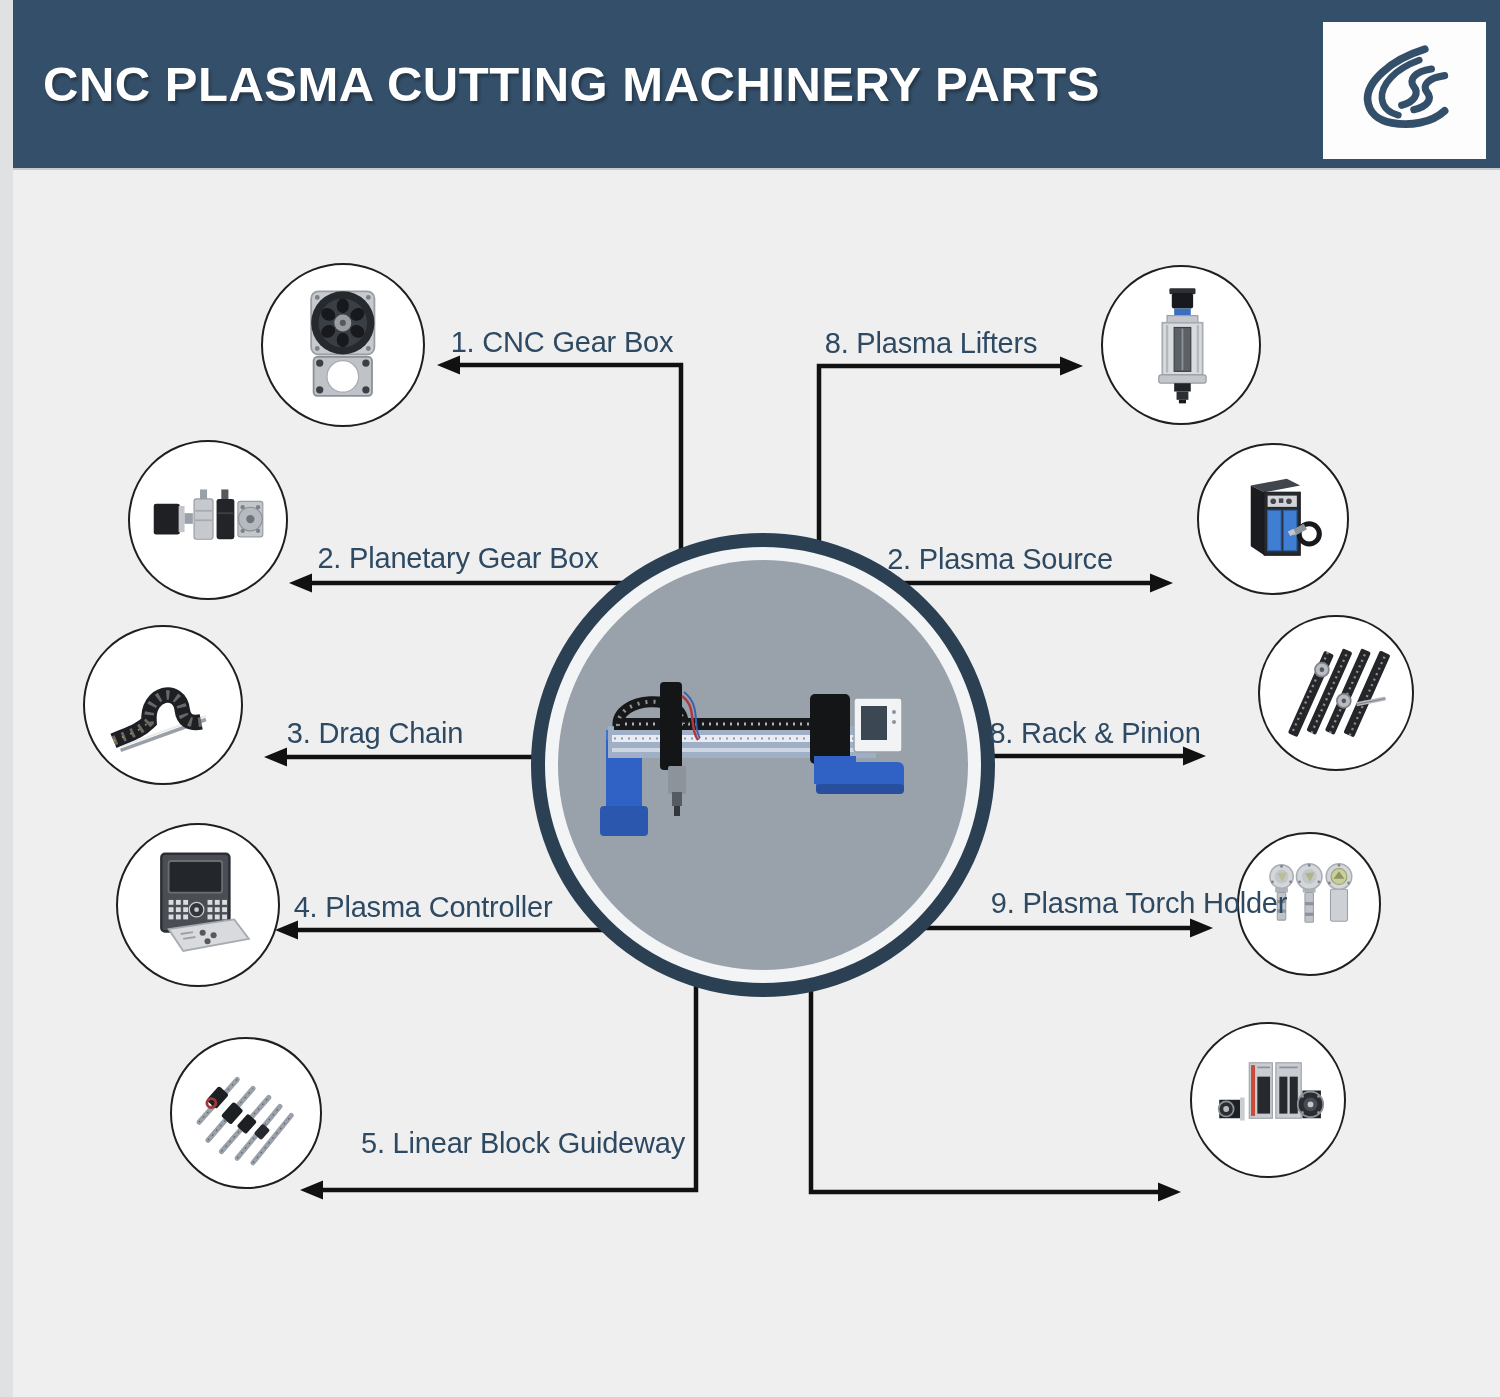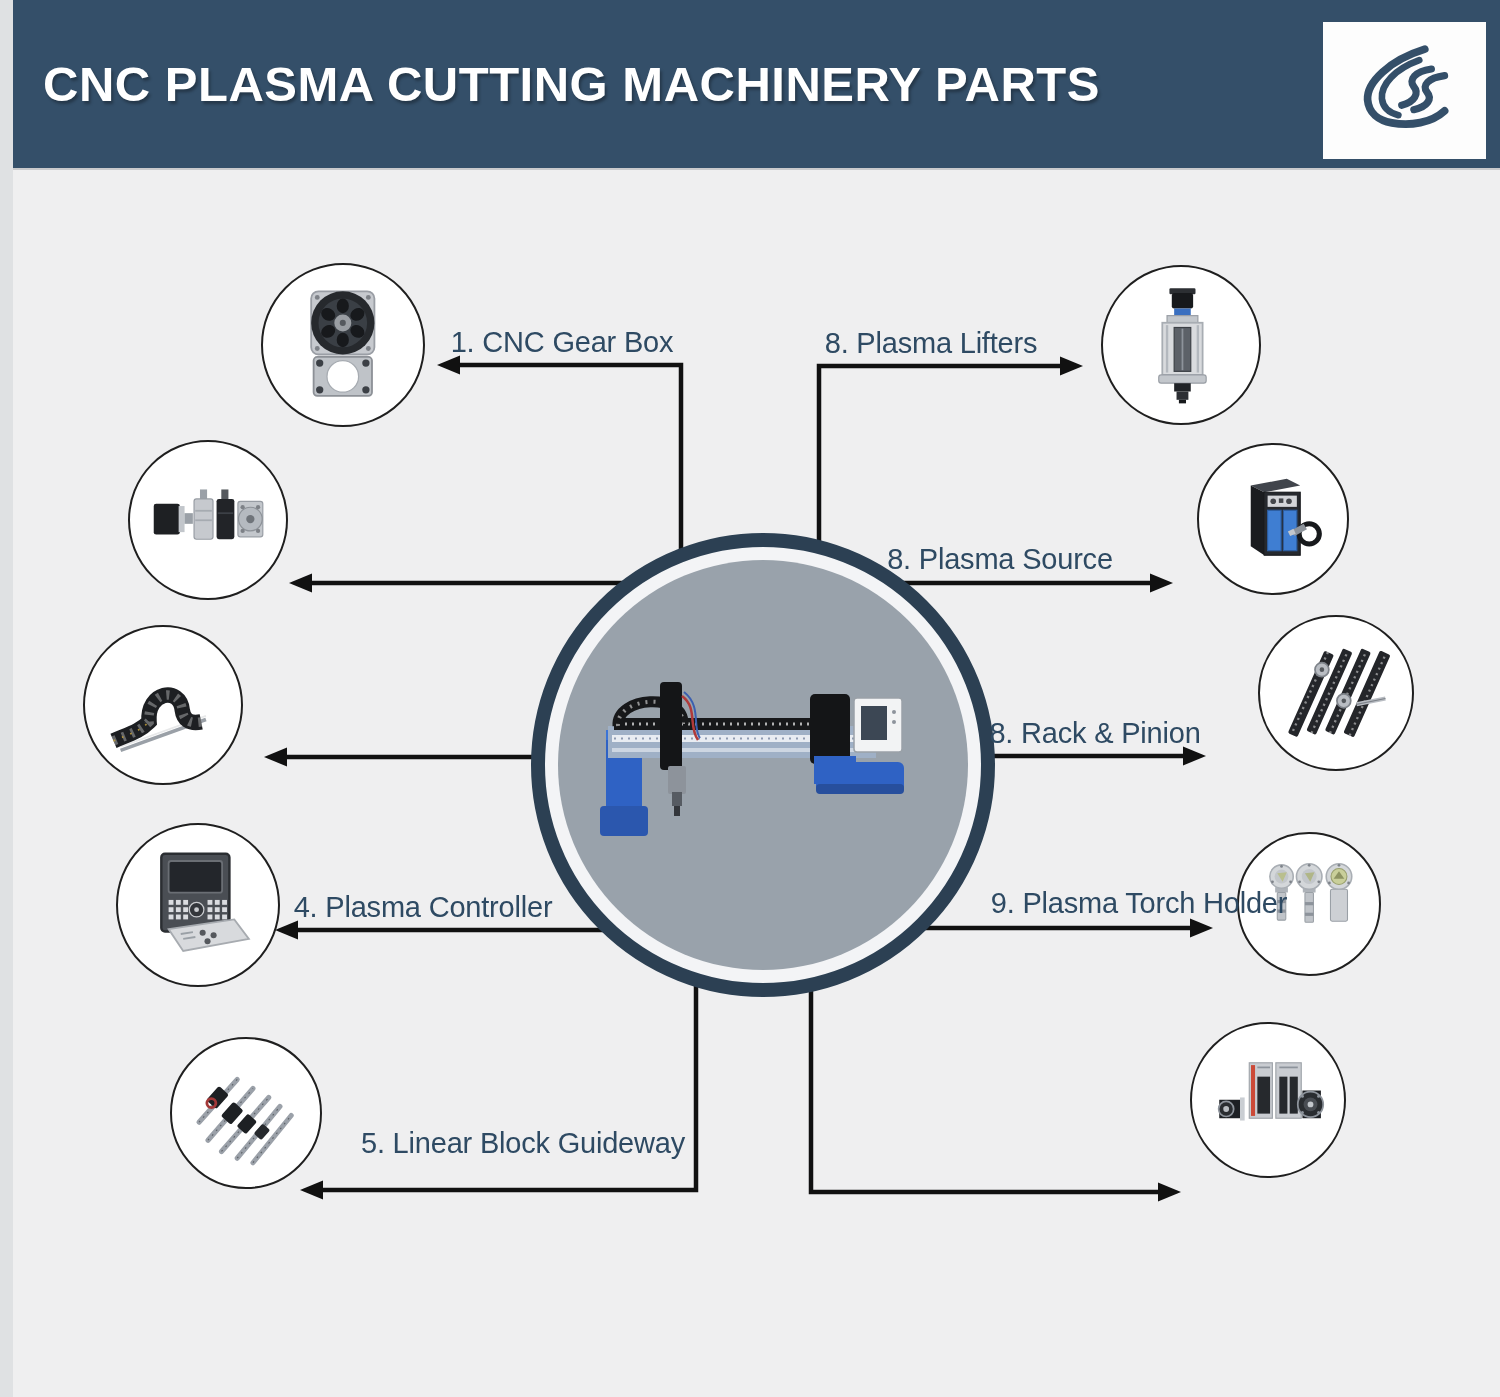--- a/index.html
+++ b/index.html
@@ -404,20 +404,22 @@
       <circle cx="87" cy="54" r="6" fill="#494d53"></circle>
       <circle cx="87" cy="54" r="2.5" fill="#c3c7cc"></circle>
       <circle cx="80" cy="47" r="1.3" fill="#8d939b"></circle>
         <circle cx="94" cy="47" r="1.3" fill="#8d939b"></circle>
       <circle cx="80" cy="61" r="1.3" fill="#8d939b"></circle>
         <circle cx="94" cy="61" r="1.3" fill="#8d939b"></circle>
     </svg>
   </div>
 
   <div class="part-label lb1">1. CNC Gear Box</div>
+  <div class="part-label lb2">2. Planetary Gear Box</div>
+  <div class="part-label lb3">3. Drag Chain</div>
   <div class="part-label lb4">4. Plasma Controller</div>
   <div class="part-label lb5">5. Linear Block Guideway</div>
   <div class="part-label lb6">8. Plasma Lifters</div>
-  <div class="part-label lb7">8. Plasma Source</div>
+  <div class="part-label lb7">2. Plasma Source</div>
   <div class="part-label lb8">8. Rack &amp; Pinion</div>
   <div class="part-label lb9">9. Plasma Torch Holder</div>
 
 </div>
 
 </body></html>

